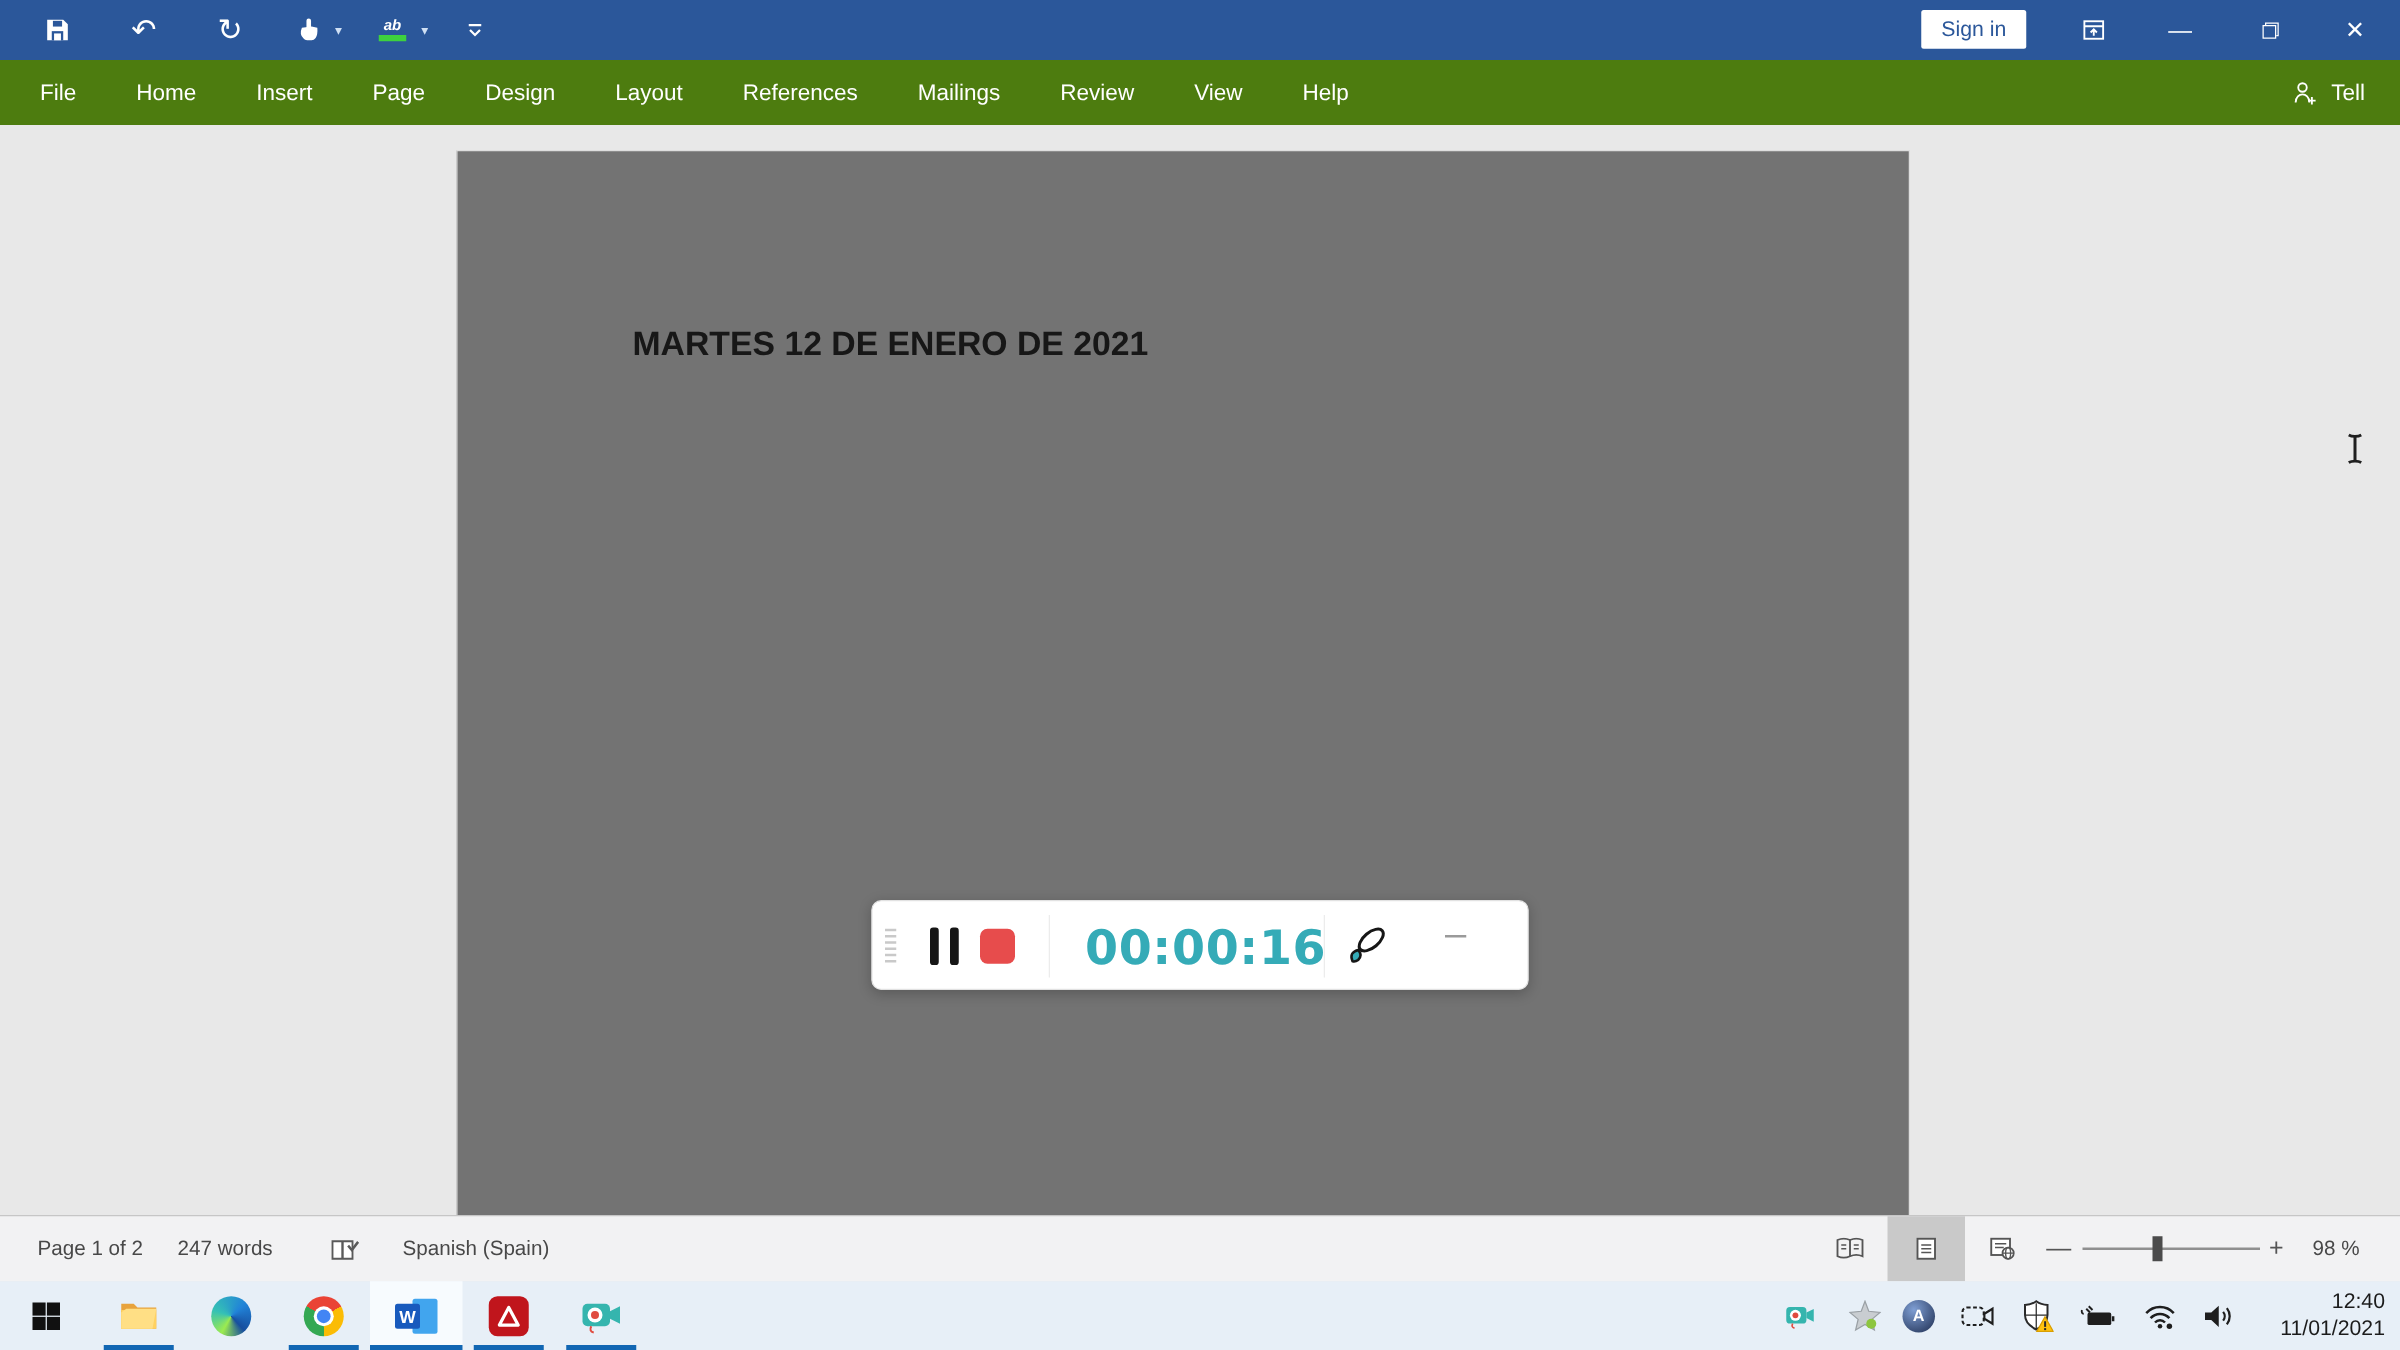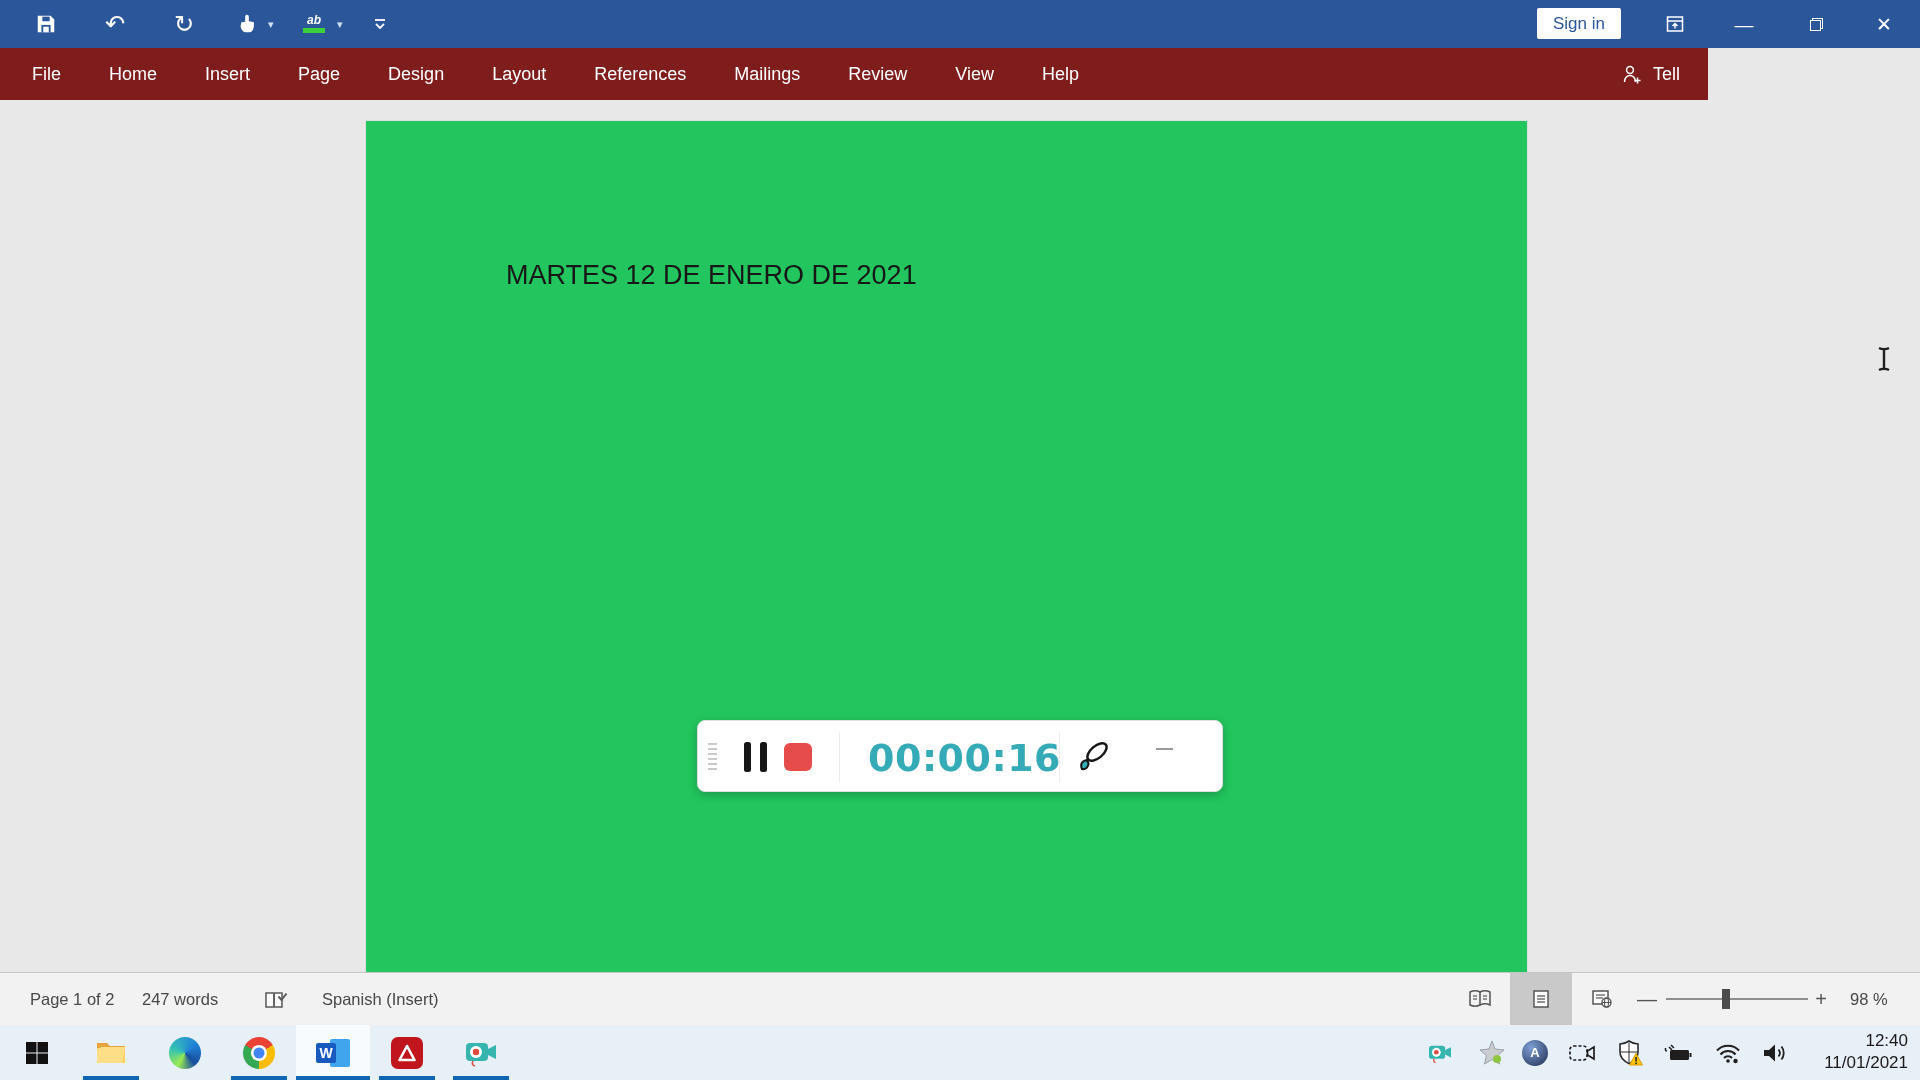--- a/index.html
+++ b/index.html
@@ -17,29 +17,29 @@
   .hl-bar { width:22px; height:5px; background:#3ed13e; margin-top:2px; }
   .win-title { position:absolute; top:12px; left:0; width:1920px; text-align:center; font-size:20px; color:#f2f6fb; pointer-events:none; }
   .signin { position:absolute; left:1537px; top:8px; height:31px; padding:0 16px; background:#fff; color:#2b579a; font-size:17px; line-height:31px; border-radius:2px; }
   .winctl { position:absolute; top:0; width:46px; height:48px; display:flex; align-items:center; justify-content:center; color:#fff; }
   .ctl-glyph { font-size:19px; line-height:19px; }
   .restore-sq { position:relative; width:13px; height:13px; }
   .restore-sq .b { position:absolute; left:0; bottom:0; width:11px; height:11px; border:1.5px solid #fff; background:#2b579a; }
   .restore-sq .f { position:absolute; right:0; top:0; width:11px; height:11px; border:1.5px solid #fff; }
 
   
-  .tabsrow { position:absolute; top:48px; left:0; width:1708px; height:52px; background:#7f1d1d; color:#fff; }
+  .tabsrow { position:absolute; top:48px; left:0; width:1920px; height:52px; background:#4d7c0f; color:#fff; }
   .tabs { position:absolute; left:8px; top:0; height:52px; display:flex; align-items:center; }
   .tab { padding:0 24px; font-size:18px; height:52px; line-height:52px; }
   .tellme { position:absolute; left:1096px; top:0; height:52px; display:flex; align-items:center; gap:14px; font-size:18px; }
   .share { position:absolute; right:28px; top:0; height:52px; display:flex; align-items:center; gap:9px; font-size:18px; }
 
   
   .docarea { position:absolute; top:100px; left:0; width:1920px; height:872px; background:#e8e8e8; }
-  .page { position:absolute; left:365px; top:20px; width:1163px; height:852px; background:#22c55e; border:1px solid #dedede; border-bottom:none; }
+  .page { position:absolute; left:365px; top:20px; width:1163px; height:852px; background:#737373; border:1px solid #dedede; border-bottom:none;font-weight:bold; }
   .doctext { position:absolute; left:140px; top:138px; color:#171717; font-size:27px; line-height:32px; }
   .ibeam { position:absolute; left:1876px; top:245px; }
 
   
   .recorder { position:absolute; left:697px; top:720px; width:526px; height:72px; background:#fff; border:1px solid #e2e2e2; border-radius:8px; box-shadow:0 3px 10px rgba(0,0,0,0.22); }
   .rec-handle { position:absolute; left:10px; top:22px; display:flex; flex-direction:column; gap:3px; }
   .rec-handle span { width:9px; height:2px; background:#c9c9c9; }
   .rec-pause { position:absolute; left:46px; top:21px; width:23px; height:30px; display:flex; justify-content:space-between; }
   .rec-pause span { width:7px; height:30px; background:#161616; border-radius:2.5px; }
   .rec-stop { position:absolute; left:86px; top:22px; width:28px; height:28px; background:#e74c4c; border-radius:6px; }
@@ -210,21 +210,21 @@
   <div class="statusbar">
     <span class="st" style="left:30px;">Page 1 of 2</span>
     <span class="st" style="left:142px;">247 words</span>
     <span class="st-icon" style="left:262px;">
       <svg width="28" height="24" viewBox="0 0 28 24">
         <path d="M4 5 h8 v14 h-8 z M12 5 h8 v14 h-8 z" fill="#ffffff" stroke="#5a5a5a" stroke-width="1.5"></path>
         <line x1="12" y1="5" x2="12" y2="19" stroke="#5a5a5a" stroke-width="1.5"></line>
         <path d="M16.5 8.5 l3 3.5 l5-6.5" fill="none" stroke="#5a5a5a" stroke-width="2"></path>
       </svg>
     </span>
-    <span class="st" style="left:322px;">Spanish (Insert)</span>
+    <span class="st" style="left:322px;">Spanish (Spain)</span>
 
     <div class="viewbtn" style="left:1450px; width:60px;">
       <svg width="24" height="18" viewBox="0 0 24 18">
         <path d="M2 2 c3.5-1.6 6.5-1.6 10 0 c3.5-1.6 6.5-1.6 10 0 v13 c-3.5-1.6-6.5-1.6-10 0 c-3.5 1.6-6.5 1.6-10 0 z" fill="none" stroke="#555" stroke-width="1.5"></path>
         <line x1="12" y1="2" x2="12" y2="15" stroke="#555" stroke-width="1.5"></line>
         <line x1="5" y1="6" x2="9" y2="6" stroke="#555" stroke-width="1.2"></line>
         <line x1="5" y1="9" x2="9" y2="9" stroke="#555" stroke-width="1.2"></line>
         <line x1="15" y1="6" x2="19" y2="6" stroke="#555" stroke-width="1.2"></line>
         <line x1="15" y1="9" x2="19" y2="9" stroke="#555" stroke-width="1.2"></line>
       </svg>

